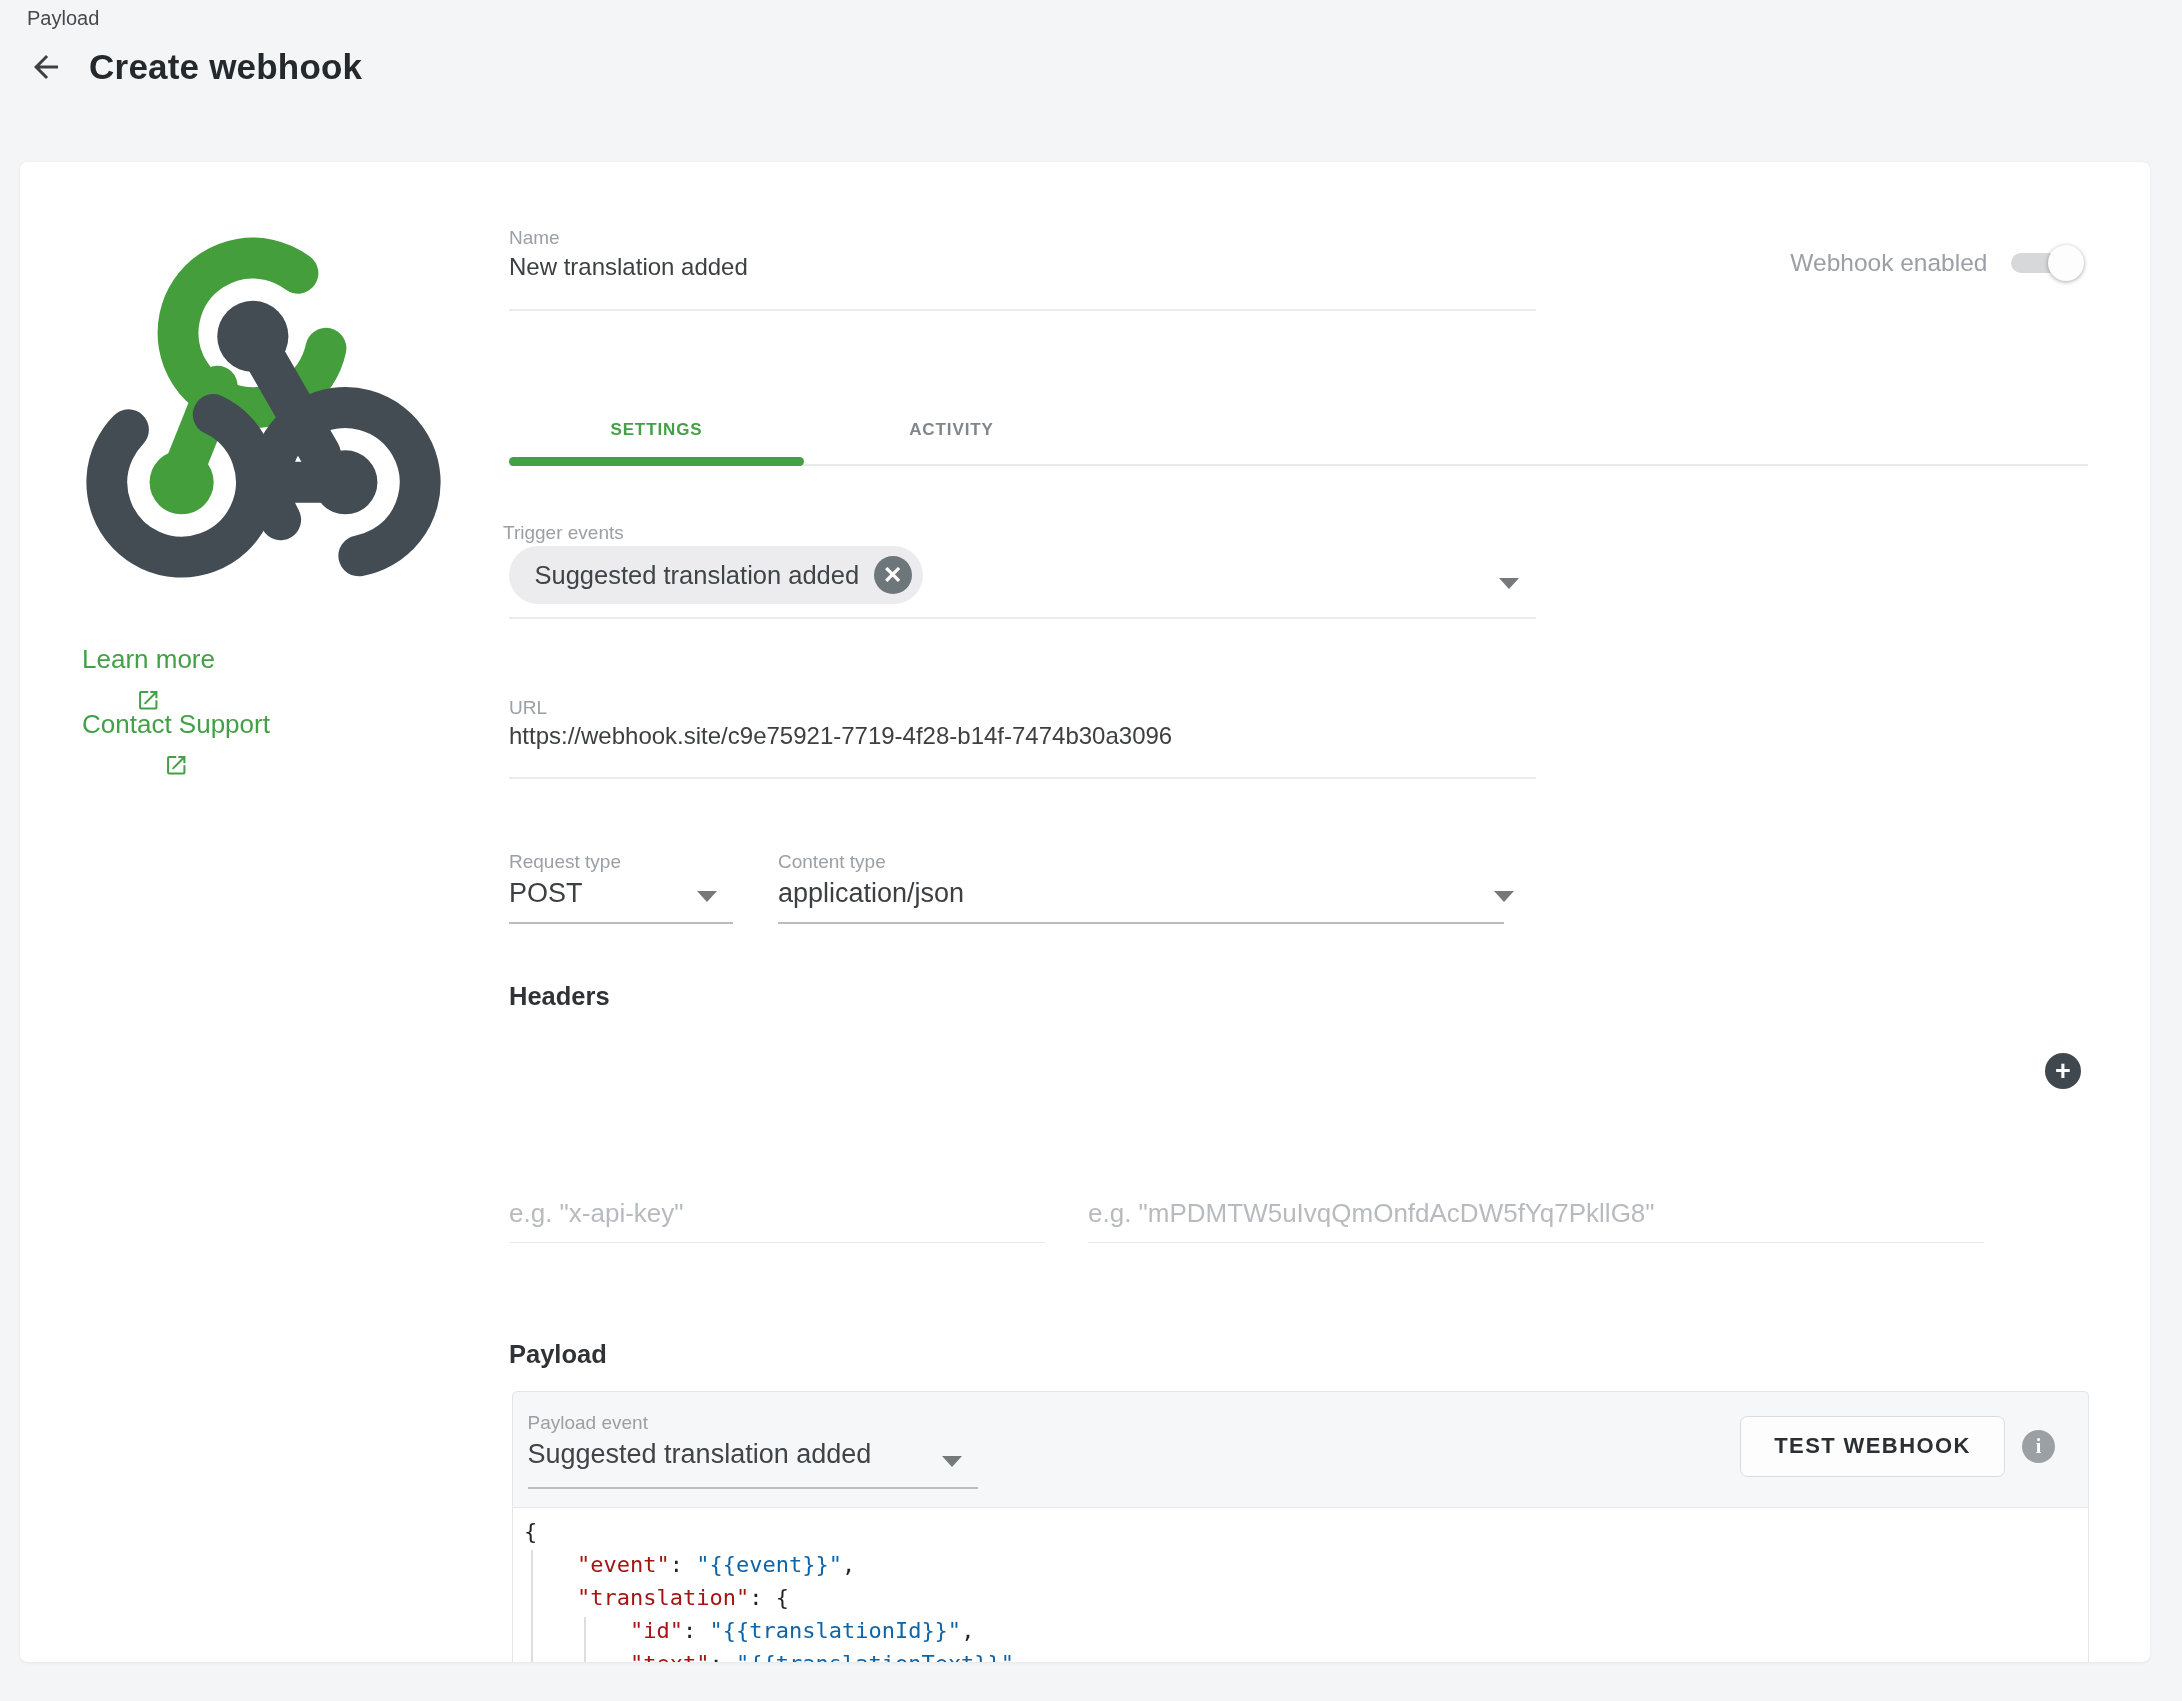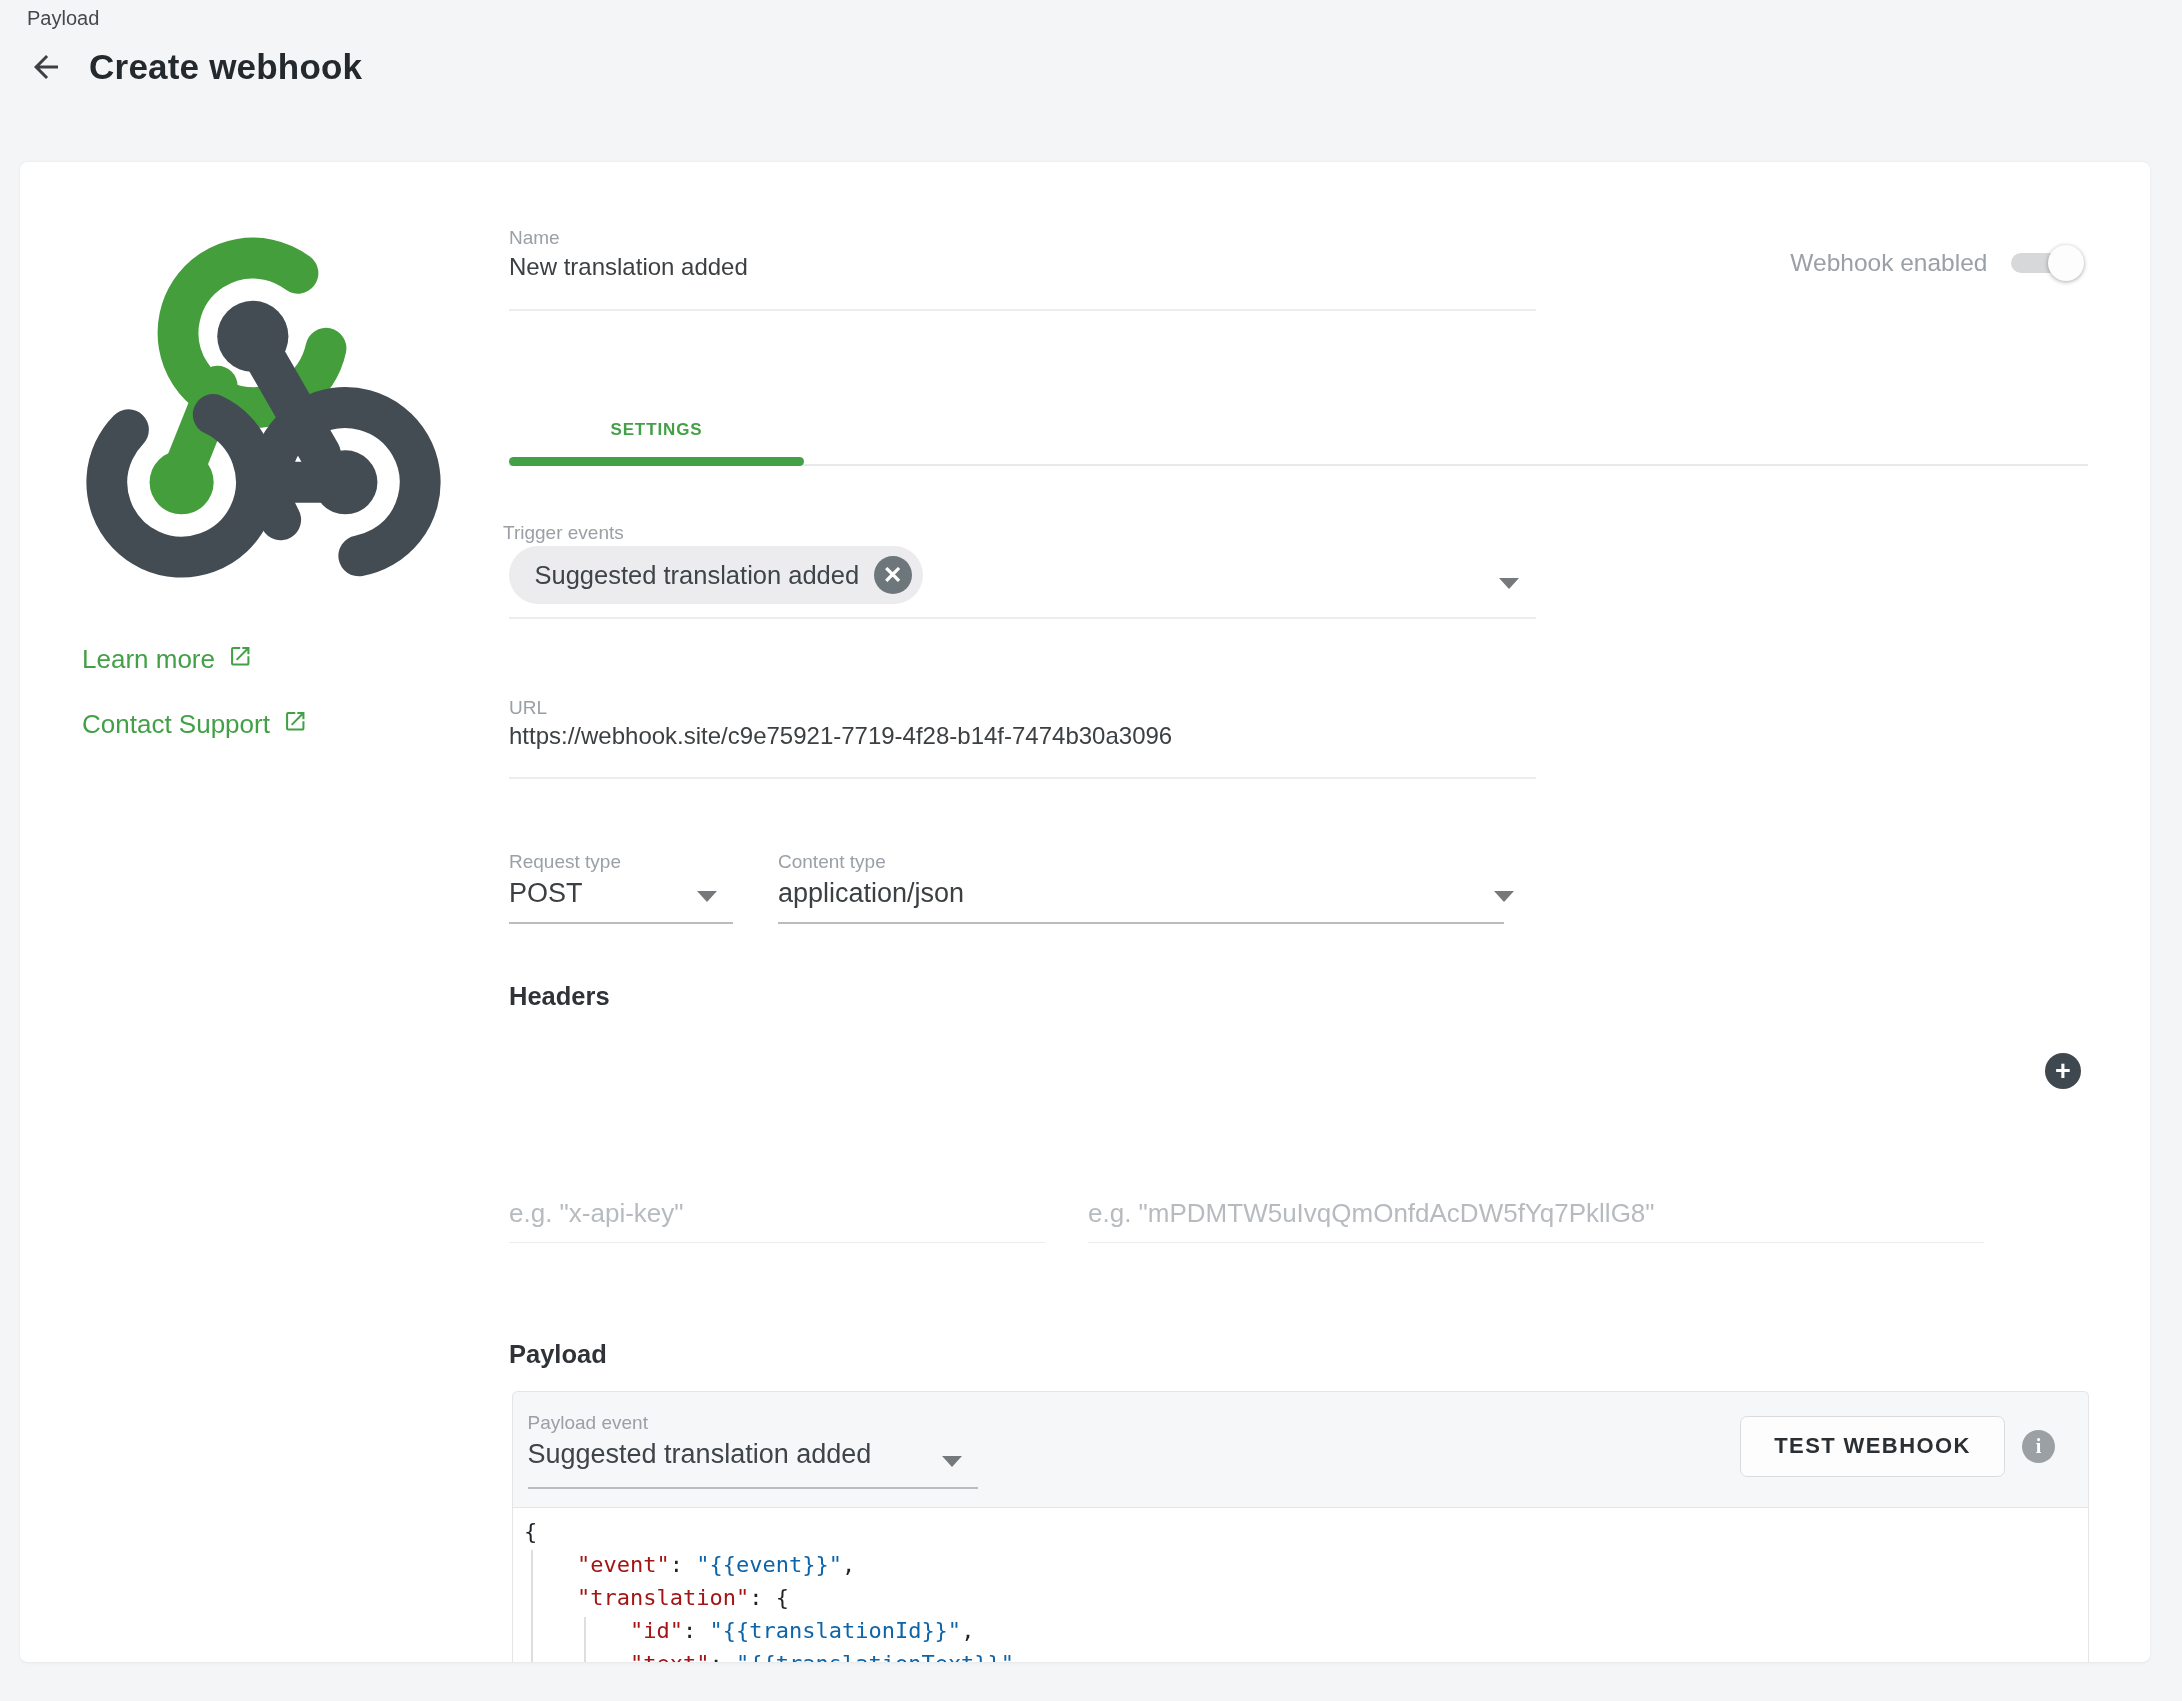--- a/index.html
+++ b/index.html
@@ -16,21 +16,21 @@
   .page-header{left:25.5px;top:47px;display:flex;align-items:center;gap:23.6px;}
   .back-btn{width:40px;height:40px;display:flex;align-items:center;justify-content:center;cursor:pointer;}
   .page-title{font-size:35px;font-weight:600;color:#24292e;letter-spacing:0.2px;}
 
   
   .card{left:20px;top:162px;width:2130px;height:1500px;background:#fff;border-radius:7.3px;
         box-shadow:0 0.9px 2.7px rgba(60,64,67,.08);overflow:hidden;}
 
   
   .logo{left:60px;top:64px;width:367px;height:356px;}
-  .link{display:flex;gap:12.7px;color:#43a047;font-size:26px;cursor:pointer;}
+  .link{display:flex;align-items:center;gap:12.7px;color:#43a047;font-size:26px;cursor:pointer;flex-direction:column;}
   .link-learn{left:62px;top:482px;}
   .link-support{left:62px;top:547px;}
 
   
   .flabel{font-size:19px;color:#9aa0a6;}
   .fvalue{font-size:24px;color:#3c4043;background:transparent;border:none;outline:none;padding:0;
           font-family:"Liberation Sans", sans-serif;}
   .underline{height:1.8px;background:#ebeced;}
   .underline-dark{height:1.8px;background:#b9bdc0;}
   .dd-arrow{width:0;height:0;border-left:10px solid transparent;border-right:10px solid transparent;
@@ -163,20 +163,21 @@
   <div class="abs enable-row">
     <span class="enable-label">Webhook enabled</span>
     <div class="toggle">
       <div class="toggle-track"></div>
       <div class="toggle-thumb"></div>
     </div>
   </div>
 
   <div class="abs tabs-line"></div>
   <div class="abs tab tab-settings">SETTINGS</div>
+  <div class="abs tab tab-activity">ACTIVITY</div>
   <div class="abs tab-indicator"></div>
 
   <div class="abs flabel trig-label">Trigger events</div>
   <div class="abs chip-row">
     <div class="chip">
       <span>Suggested translation added</span>
       <span class="chip-x">✕</span>
     </div>
   </div>
   <div class="abs dd-arrow trig-arrow"></div>

